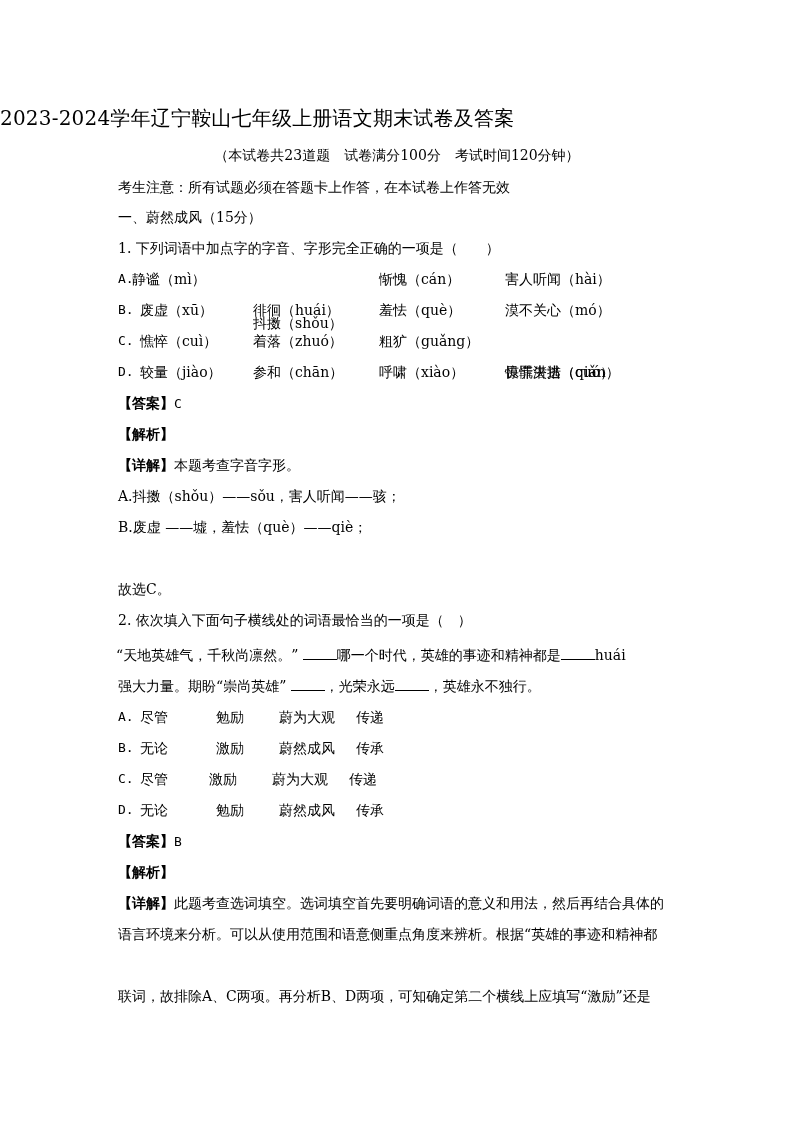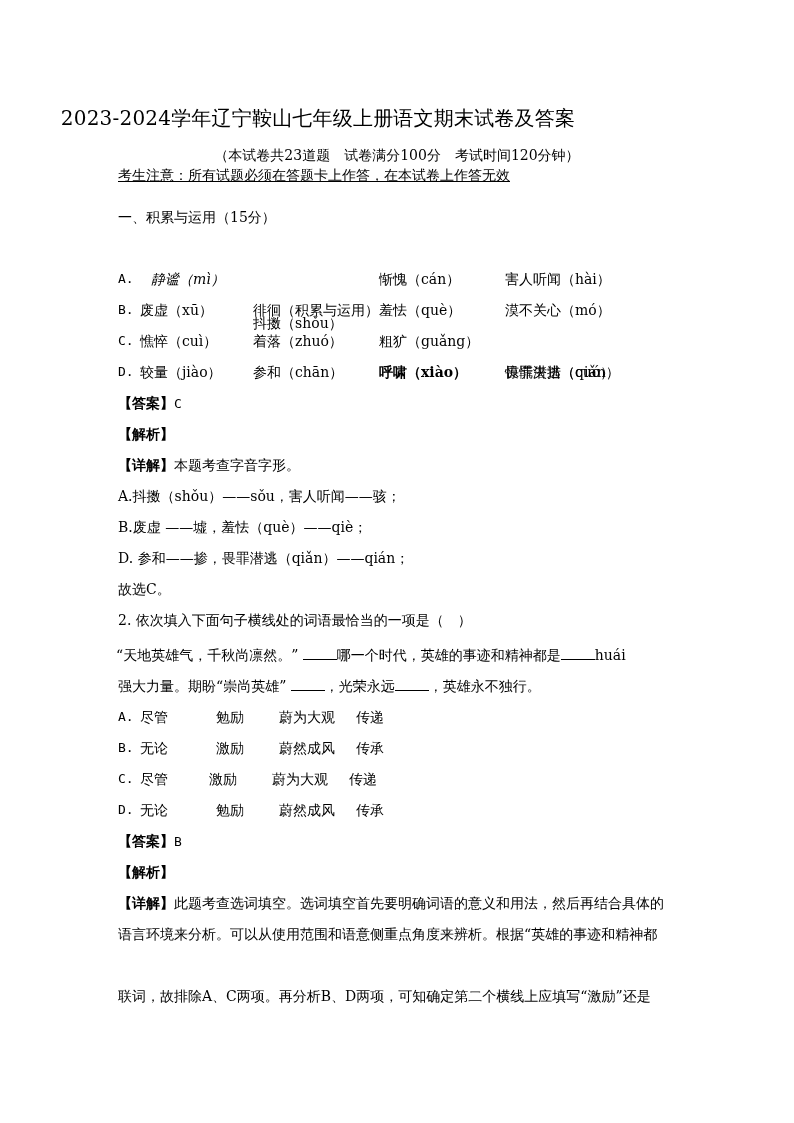--- a/index.html
+++ b/index.html
@@ -1,82 +1,82 @@
 <!DOCTYPE html>
 <html><head>
 <meta charset="utf-8">
 <style>
   html, body { margin: 0; padding: 0; background: #ffffff; }
   body { width: 794px; height: 1123px; position: relative; overflow: hidden;
          font-family: "DejaVu Serif", "Liberation Serif", serif; color: #000; }
   .page { position: absolute; left: 0; top: 0; width: 794px; height: 1123px; }
-  .title { position: absolute; left: 0; width: 636px; top: 104px; text-align: center;
+  .title { position: absolute; left: 0; width: 636px; top: 104px; text-align: left;
            font-size: 20px; line-height: 28px; letter-spacing: 0.2px; }
   .subtitle { position: absolute; left: 0; width: 794px; top: 145px; text-align: center;
               font-size: 14px; line-height: 20px; }
   .line { position: absolute; left: 118px; font-size: 14px; line-height: 20px; white-space: nowrap; }
   .row { position: absolute; left: 118px; font-size: 14px; line-height: 20px; white-space: nowrap; height: 20px; width: 600px; }
   .cell { position: absolute; top: 0; white-space: nowrap; }
   .blank { display: inline-block; border-bottom: 1px solid #000; height: 14px; vertical-align: baseline; }
   .bracket { font-weight: bold; }
   .mono { font-family: "DejaVu Sans Mono", "Liberation Mono", monospace; font-size: 13px; }
 </style>
 </head>
 <body>
 
 <div class="page">
 
   <div class="title">2023-2024学年辽宁鞍山七年级上册语文期末试卷及答案</div>
   <div class="subtitle">（本试卷共23道题　试卷满分100分　考试时间120分钟）</div>
 
-  <div class="line" style="top:165px;text-decoration:underline;">考生注意：所有试题必须在答题卡上作答，在本试卷上作答无效</div>
-  <div class="line" style="top:207px;">一、积累与运用（15分）</div>
+  <div class="line" style="top:177px;">考生注意：所有试题必须在答题卡上作答，在本试卷上作答无效</div>
+  <div class="line" style="top:207px;">一、蔚然成风（15分）</div>
 
+  <div class="line" style="top:238px;">1. 下列词语中加点字的字音、字形完全正确的一项是（　　）</div>
 
   <div class="row" style="top:269px;">
     <span class="cell mono" style="left:0;">A.</span>
-    <span class="cell" style="left:33px;font-style:italic;">静谧（mì）</span>
+    <span class="cell" style="left:14px;">静谧（mì）</span>
     <span class="cell" style="left:135px;margin-top:44px;">抖擞（shǒu）</span>
     <span class="cell" style="left:261px;">惭愧（cán）</span>
     <span class="cell" style="left:387px;">害人听闻（hài）</span>
   </div>
   <div class="row" style="top:300px;">
     <span class="cell mono" style="left:0;">B.</span>
     <span class="cell" style="left:22px;">废虚（xū）</span>
-    <span class="cell" style="left:135px;">徘徊（积累与运用）</span>
+    <span class="cell" style="left:135px;">徘徊（huái）</span>
     <span class="cell" style="left:261px;">羞怯（què）</span>
     <span class="cell" style="left:387px;">漠不关心（mó）</span>
   </div>
   <div class="row" style="top:331px;">
     <span class="cell mono" style="left:0;">C.</span>
     <span class="cell" style="left:22px;">憔悴（cuì）</span>
     <span class="cell" style="left:135px;">着落（zhuó）</span>
     <span class="cell" style="left:261px;">粗犷（guǎng）</span>
     <span class="cell" style="left:387px;margin-top:31px;">惊慌失措（cuó）</span>
   </div>
   <div class="row" style="top:362px;">
     <span class="cell mono" style="left:0;">D.</span>
     <span class="cell" style="left:22px;">较量（jiào）</span>
     <span class="cell" style="left:135px;">参和（chān）</span>
-    <span class="cell" style="left:261px;font-weight:bold;">呼啸（xiào）</span>
+    <span class="cell" style="left:261px;">呼啸（xiào）</span>
     <span class="cell" style="left:387px;">畏罪潜逃（qiǎn）</span>
   </div>
 
   <div class="line" style="top:393px;">
     <span class="bracket">【答案】</span><span class="mono">C</span>
   </div>
   <div class="line" style="top:424px;">
     <span class="bracket">【解析】</span>
   </div>
   <div class="line" style="top:486px;">A.抖擞（shǒu）——sǒu，害人听闻——骇；</div>
   <div class="line" style="top:455px;">
     <span class="bracket">【详解】</span><span>本题考查字音字形。</span>
   </div>
   <div class="line" style="top:517px;">B.废虚 ——墟，羞怯（què）——qiè；</div>
-  <div class="line" style="top:548px;">D. 参和——掺，畏罪潜逃（qiǎn）——qián；</div>
   <div class="line" style="top:579px;text-align:right;">故选C。</div>
 
   <div class="line" style="top:610px;">2. 依次填入下面句子横线处的词语最恰当的一项是（　）</div>
 
   <div class="line" style="top:645px; left:116px;">
     <span>“天地英雄气，千秋尚凛然。”</span>
     <span class="blank" style="width:34px;"></span><span>哪一个时代，英雄的事迹和精神都是</span><span class="blank" style="width:34px;"></span><span>huái</span>
   </div>
   <div class="line" style="top:676px;">
     <span>强大力量。期盼“崇尚英雄”</span>

